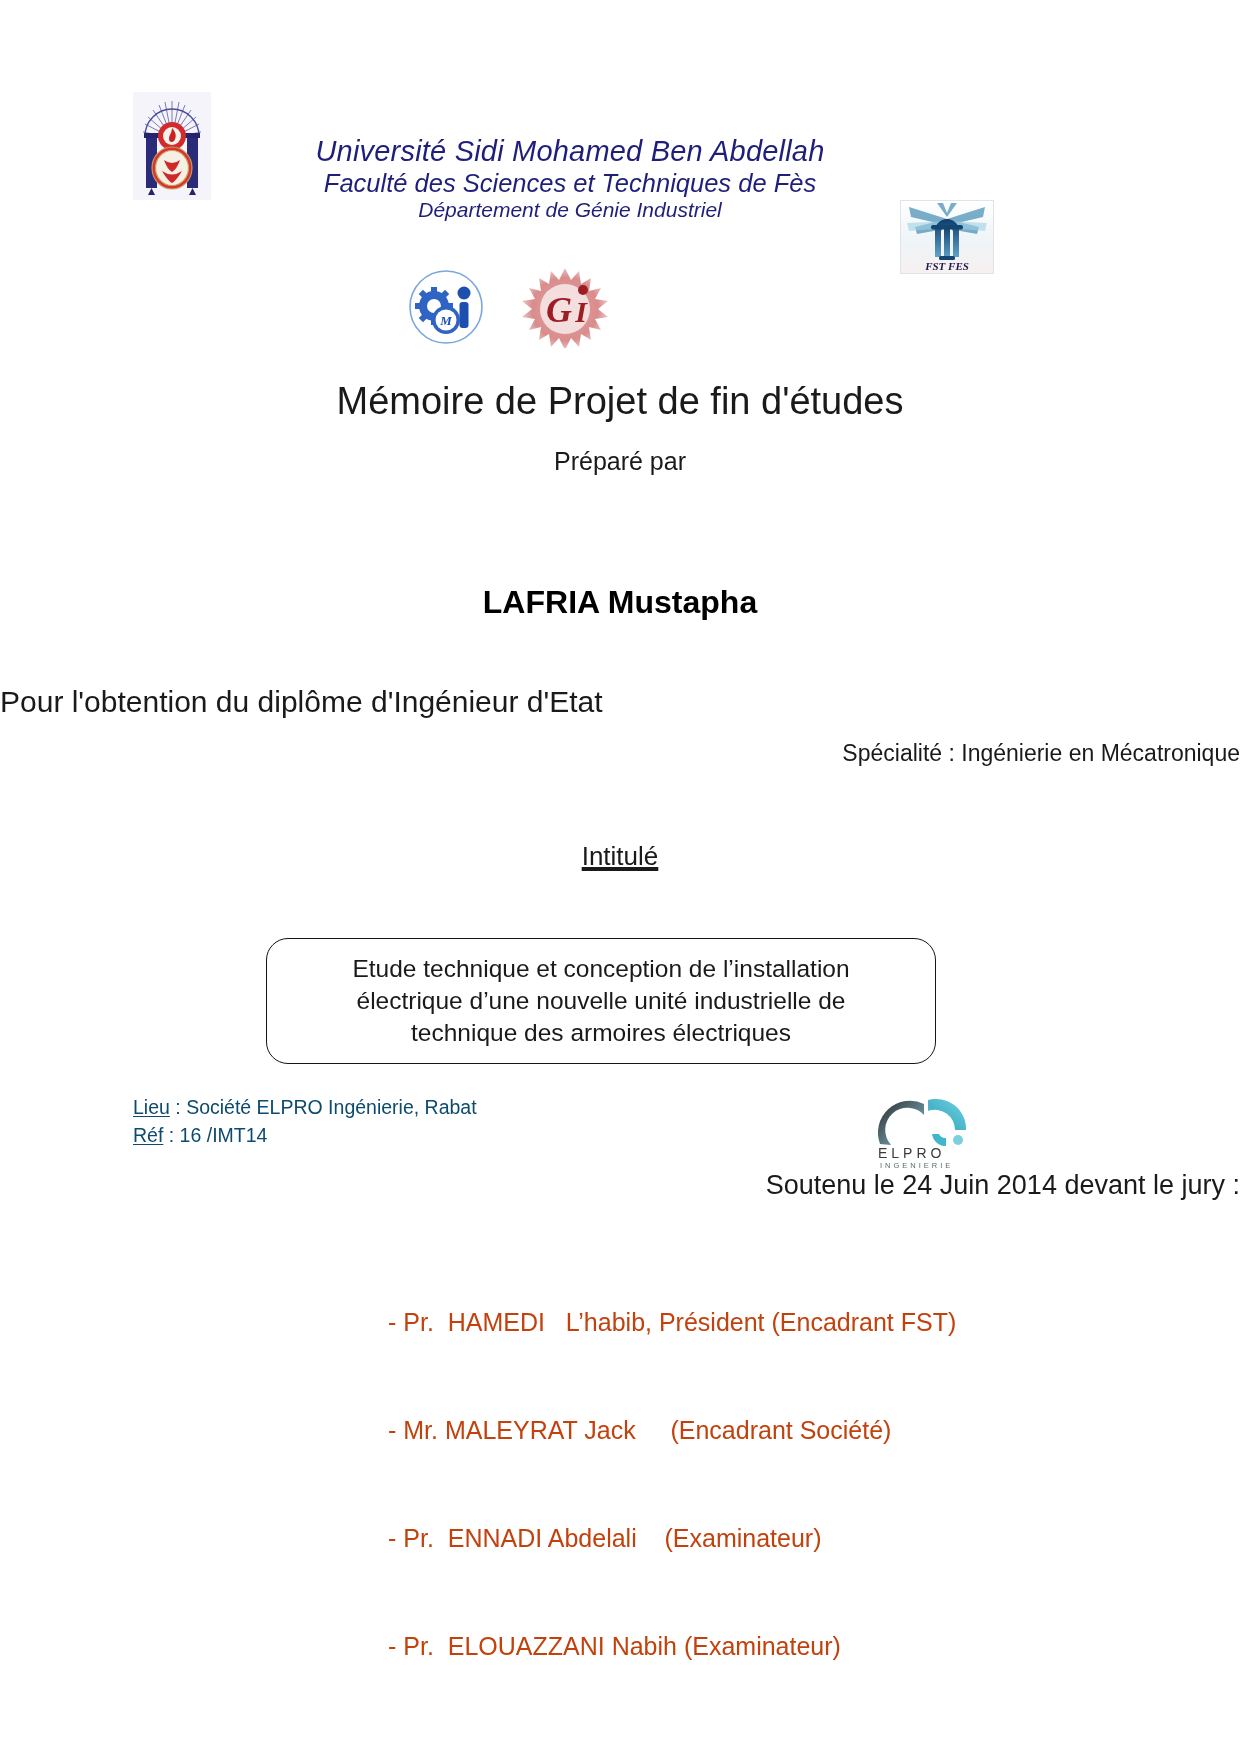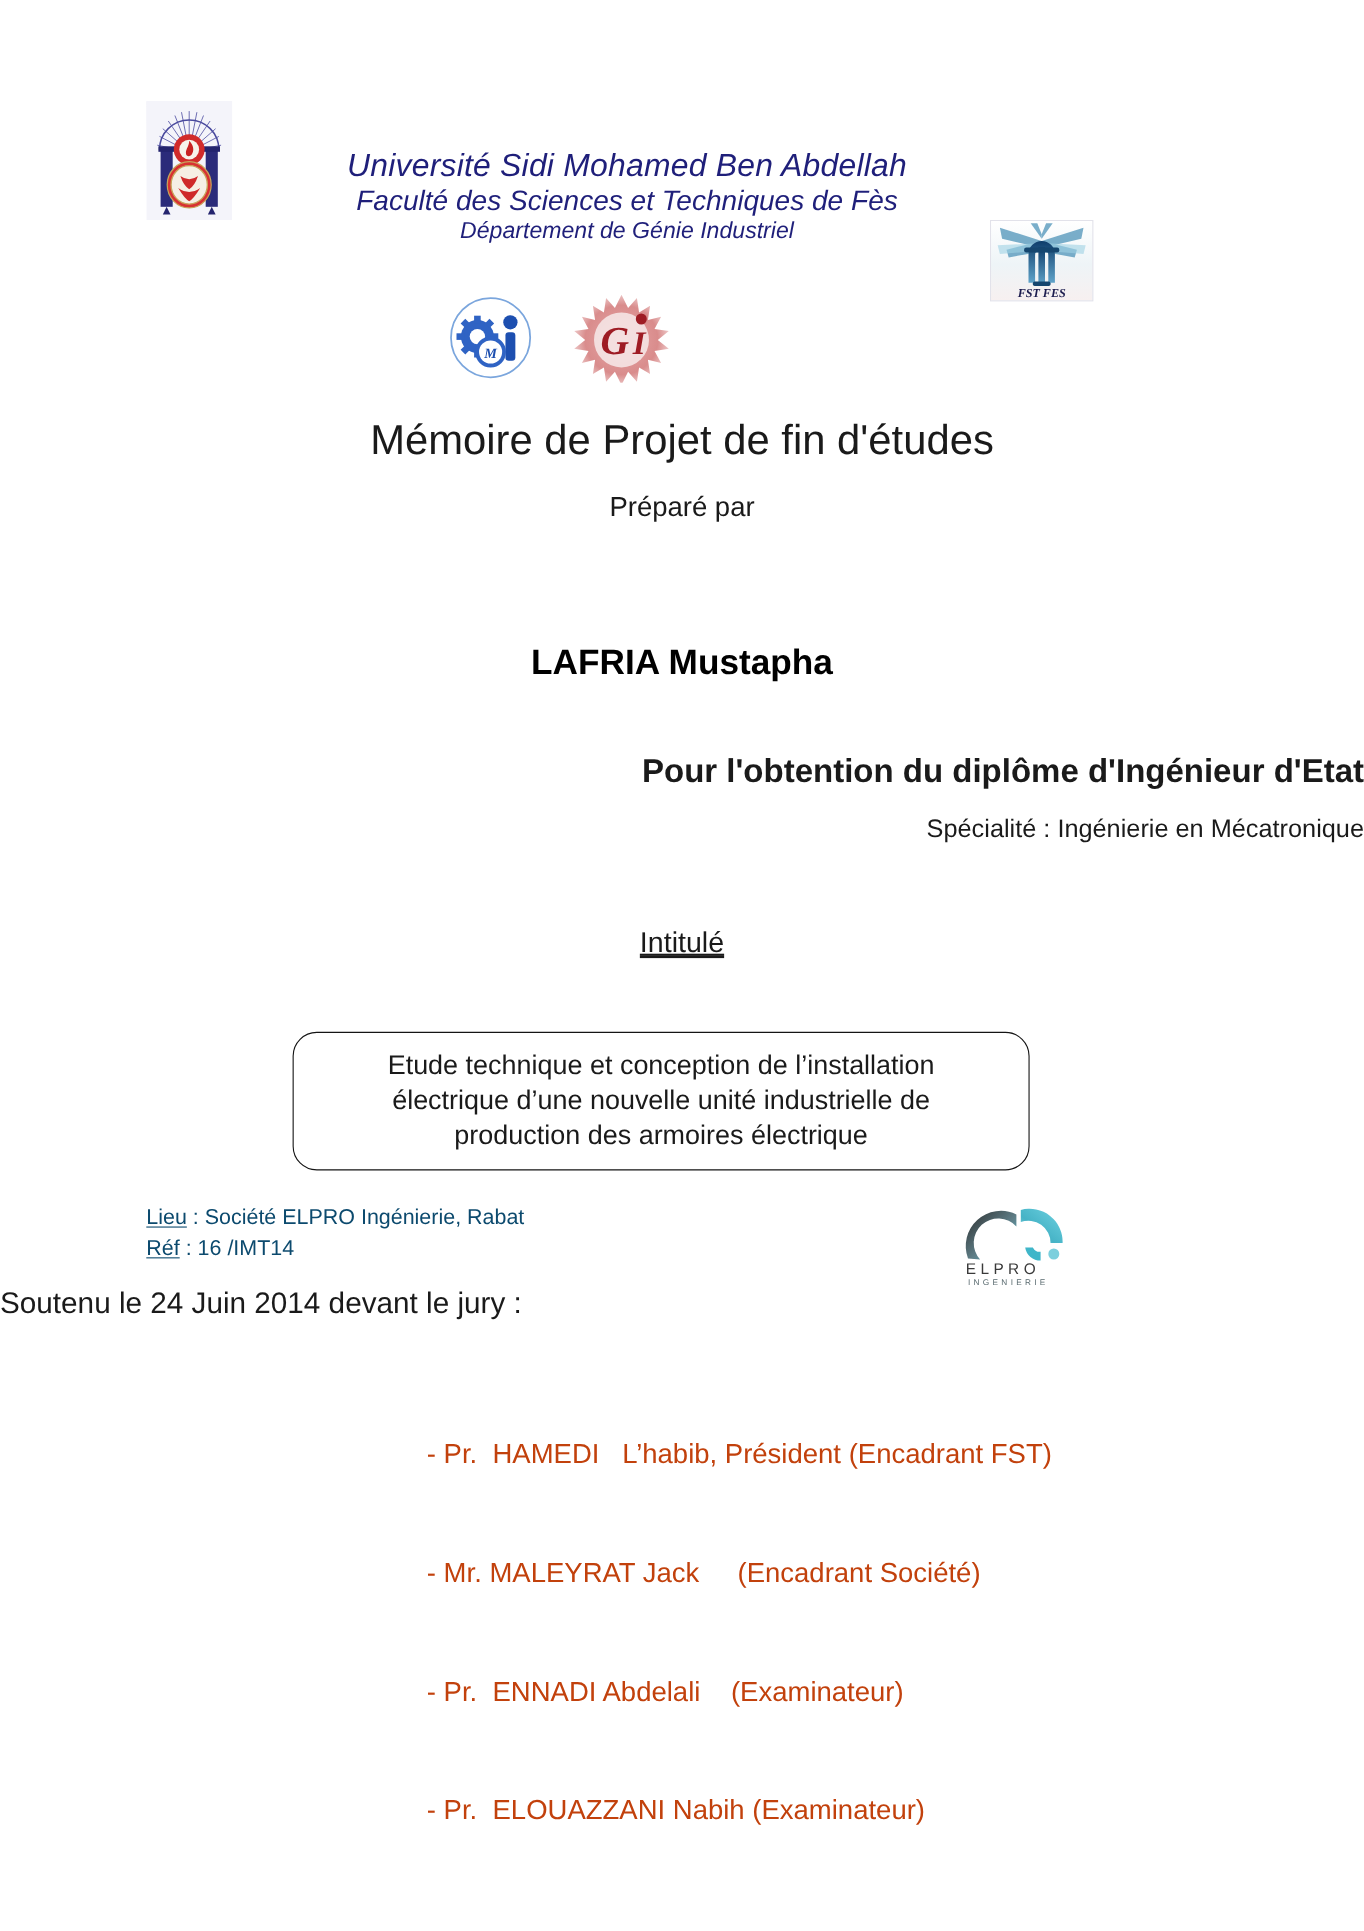--- a/index.html
+++ b/index.html
@@ -126,24 +126,23 @@
     font-size: 32px;
     font-weight: bold;
     color: #000000;
     margin-top: 24px;
   }
   .diplome-line {
     position: absolute;
     top: 685px;
     left: 0;
     width: 1240px;
-    text-align: right;
+    text-align: left;
     font-size: 30px;
     color: #1a1a1a;
-    font-weight: bold;
   }
   .specialite-line {
     position: absolute;
     top: 740px;
     left: 0;
     width: 1240px;
     text-align: right;
     font-size: 23px;
     color: #1a1a1a;
   }
@@ -203,21 +202,21 @@
     width: 142px;
     height: 80px;
   }
 
   
   .soutenu {
     position: absolute;
     top: 1170px;
     left: 0;
     width: 1240px;
-    text-align: left;
+    text-align: right;
     font-size: 27px;
     color: #1a1a1a;
   }
 
   
   .jury-list {
     position: absolute;
     top: 1232px;
     left: 388px;
     font-size: 25px;
@@ -379,21 +378,21 @@
   <div class="specialite-line">Spécialité : Ingénierie en Mécatronique</div>
 
   <div class="intitule-label">
     <span>Intitulé</span>
   </div>
 
   <div class="title-box">
     <div class="title-box-inner">
       <div>Etude technique et conception de l’installation</div>
       <div>électrique d’une nouvelle unité industrielle de</div>
-      <div>production des armoires électrique</div>
+      <div>technique des armoires électriques</div>
     </div>
   </div>
 
   <div class="lieu-block">
     <div><span class="u">Lieu</span><span> : Société ELPRO Ingénierie, Rabat</span></div>
     <div><span class="u">Réf</span><span> : 16 /IMT14</span></div>
   </div>
 
   <div class="elpro-logo">
     <svg width="142" height="80" viewBox="0 0 142 80" aria-hidden="true">

